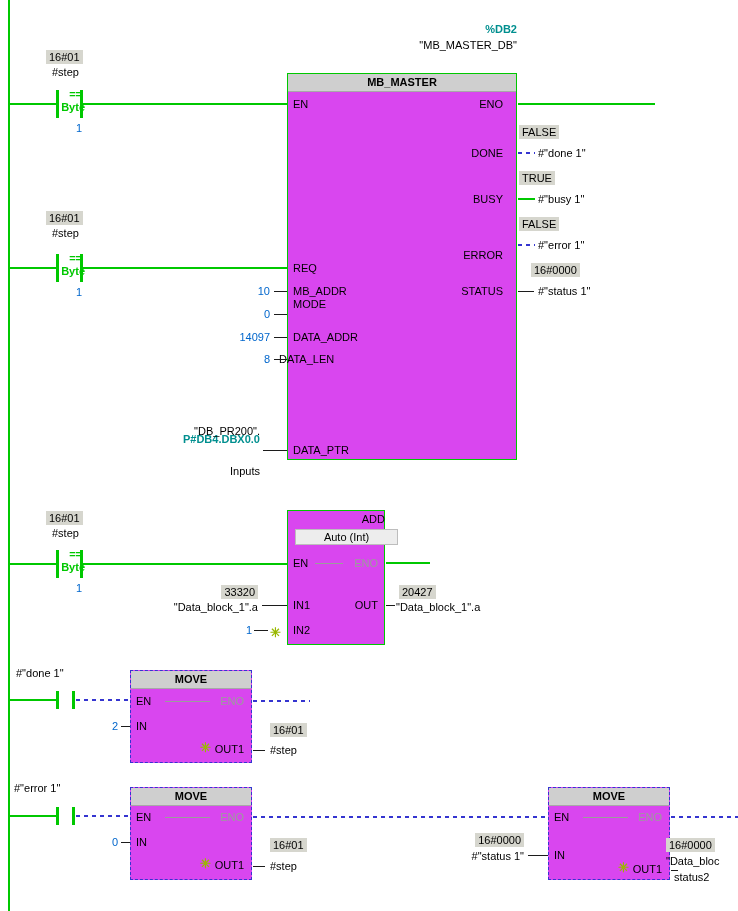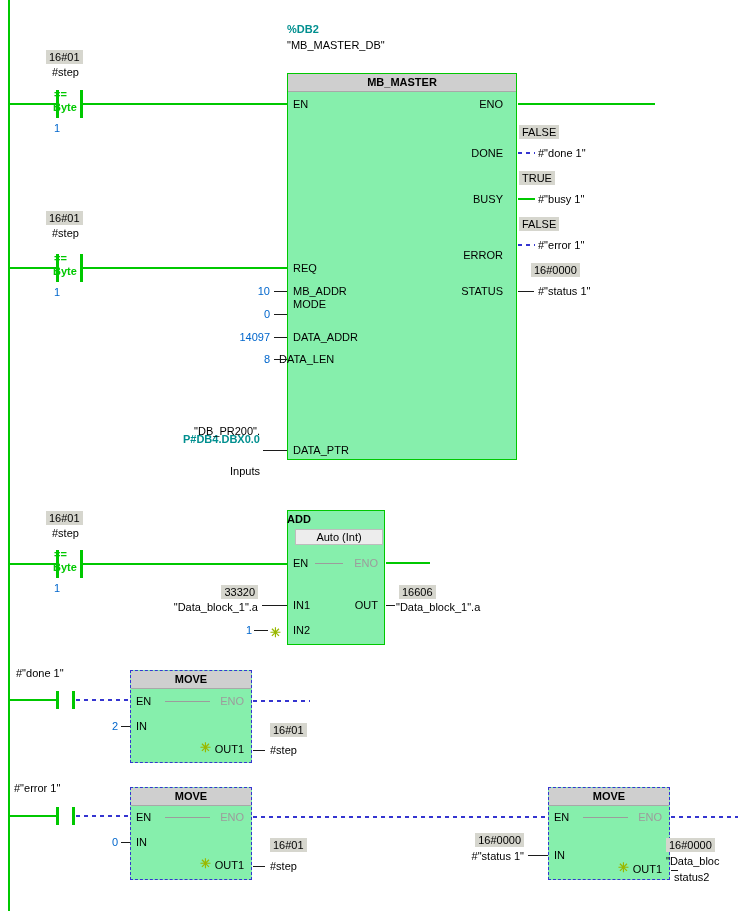--- a/index.html
+++ b/index.html
@@ -1,32 +1,32 @@
 <!DOCTYPE html>
 <html><head>
 <meta charset="utf-8">
 <style>
   *{margin:0;padding:0;box-sizing:border-box}
   body{font-family:"Liberation Sans",sans-serif;background:#fff}
   #canvas{position:relative;width:738px;height:911px;background:#fff;overflow:hidden;
           font-size:11px;line-height:14px;color:#000}
   .a{position:absolute;white-space:nowrap}
-  .r{text-align:right}.c{text-align:left}.b{font-weight:bold}
+  .r{text-align:right}.c{text-align:right}.b{font-weight:normal}
   .blue{color:#0066cc}
   .teal{color:#008f8f;font-weight:bold}
   .grn{color:#00c800;font-weight:bold}
   .gray{color:#9c9c9c}
   .wg{position:absolute;height:2px;background:#00c800}
   .wd{position:absolute;height:2px;background:repeating-linear-gradient(90deg,#3535d0 0 4px,transparent 4px 8px)}
   .wk{position:absolute;height:1px;background:#1c1c1c}
   .wgr{position:absolute;height:1px;background:#9c9c9c}
   .rail{position:absolute;width:2px;background:#00c800}
   .cbar{position:absolute;width:3px;background:#00c800}
   .badge{position:absolute;background:#d6d6ce;padding:0 3px;white-space:nowrap}
-  .block{position:absolute;background:#86efac;border:1px solid #00c800}
+  .block{position:absolute;background:#d946ef;border:1px solid #00c800}
   .block.dash{border:1px dashed #3535d0}
   .bhead{height:18px;line-height:17px;text-align:center;font-weight:bold;background:#cfcfcf;border-bottom:1px solid #a8a8a8}
   .mode{position:absolute;text-align:center;background:#ededed;border:1px solid #bdbdbd;line-height:14px}
   .star{position:absolute;color:#9ab800;font-weight:bold;font-size:13px;line-height:13px}
 </style>
 </head>
 <body>
 
 <div id="canvas">
 
@@ -111,40 +111,40 @@
   <div class="wg" style="left:10px;top:563px;width:46px"></div>
   <div class="cbar" style="left:56px;top:550px;height:28px"></div>
   <div class="cbar" style="left:80px;top:550px;height:28px"></div>
   <div class="a grn c" style="left:54px;top:547px;width:28px">==</div>
   <div class="a grn c" style="left:53px;top:560px;width:32px">Byte</div>
   <div class="a blue c" style="left:54px;top:581px;width:28px">1</div>
   <div class="wg" style="left:83px;top:563px;width:204px"></div>
 
   <div class="block" style="left:287px;top:510px;width:98px;height:135px"></div>
   <div class="a b c" style="left:287px;top:512px;width:98px">ADD</div>
-  <div class="mode" style="left:295px;top:529px;width:88px">Auto (Int)</div>
+  <div class="mode" style="left:295px;top:529px;width:103px">Auto (Int)</div>
 
   <div class="a" style="left:293px;top:556px">EN</div>
   <div class="a gray r" style="left:300px;top:556px;width:78px">ENO</div>
   <div class="wgr" style="left:315px;top:563px;width:28px"></div>
   <div class="wg" style="left:386px;top:562px;width:44px"></div>
 
   <div class="a" style="left:293px;top:598px">IN1</div>
   <div class="badge" style="right:480px;top:585px">33320</div>
   <div class="a r" style="right:480px;top:600px">"Data_block_1".a</div>
   <div class="wk" style="left:262px;top:605px;width:25px"></div>
 
   <div class="a" style="left:293px;top:623px">IN2</div>
   <div class="a blue r" style="right:486px;top:623px">1</div>
   <div class="wk" style="left:254px;top:630px;width:14px"></div>
   <div class="star" style="left:270px;top:626px">✳</div>
 
   <div class="a r" style="left:300px;top:598px;width:78px">OUT</div>
   <div class="wk" style="left:386px;top:605px;width:9px"></div>
-  <div class="badge" style="left:399px;top:585px">16606</div>
+  <div class="badge" style="left:399px;top:585px">20427</div>
   <div class="a" style="left:396px;top:600px">"Data_block_1".a</div>
 
   <div class="a" style="left:16px;top:666px">#"done 1"</div>
   <div class="wg" style="left:10px;top:699px;width:46px"></div>
   <div class="cbar" style="left:56px;top:691px;height:18px"></div>
   <div class="cbar" style="left:72px;top:691px;height:18px"></div>
   <div class="wd" style="left:76px;top:699px;width:54px"></div>
 
   <div class="block dash" style="left:130px;top:670px;width:122px;height:93px">
     <div class="bhead">MOVE</div>

